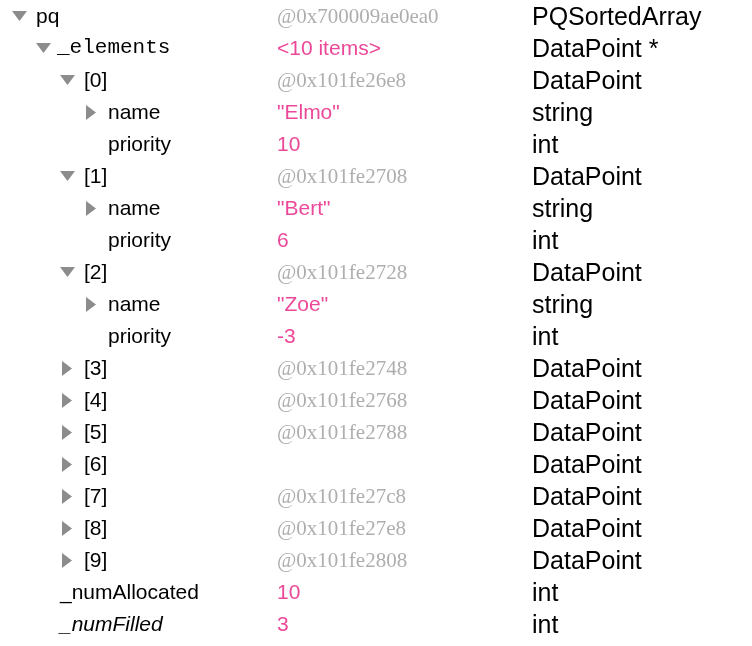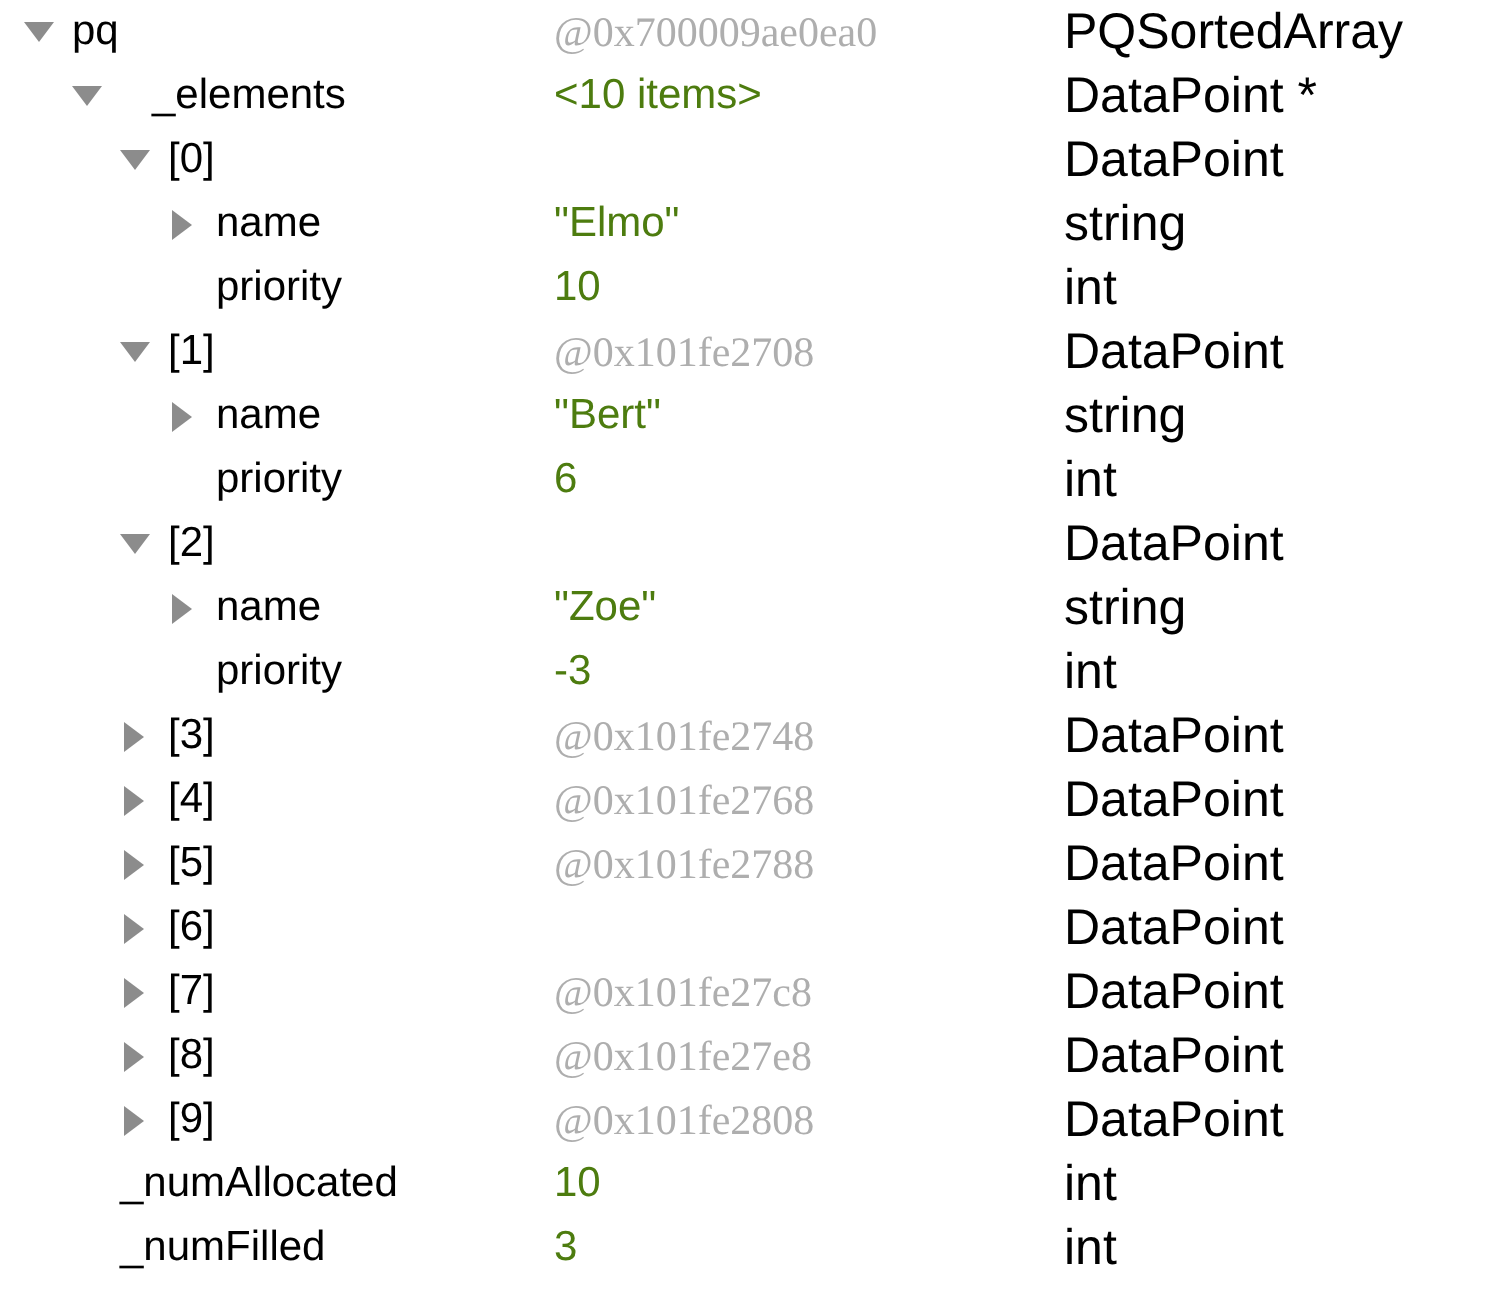--- a/index.html
+++ b/index.html
@@ -42,21 +42,21 @@
     top: 0;
     font-size: 21px;
     color: #000000;
   }
   .value {
     position: absolute;
     left: 277px;
     top: 0;
     font-size: 21px;
   }
-  .value.red  { color: #4d7c0f; }
+  .value.red  { color: #ec4899; }
   .value.gray { color: #aeaeae; font-family: Liberation Serif, serif; }
   .type {
     position: absolute;
     left: 532px;
     top: 0;
     font-size: 25px;
     color: #000000;
   }
 </style>
 </head>
@@ -72,31 +72,32 @@
       <span class="name" style="left: 36px;">pq</span>
       <span class="value gray">@0x700009ae0ea0</span>
       <span class="type">PQSortedArray</span>
     </div>
     <div class="row">
       <span class="twisty" style="left: 34px;">
         <svg width="15" height="10" viewBox="0 0 15 10" aria-hidden="true">
           <polygon class="tri" points="0,0 15,0 7.5,10"></polygon>
         </svg>
       </span>
-      <span class="name" style="left: 76px;">_elements</span>
+      <span class="name" style="left: 57px; font-family: Liberation Mono, monospace;">_elements</span>
       <span class="value red">&lt;10 items&gt;</span>
       <span class="type">DataPoint *</span>
     </div>
     <div class="row">
       <span class="twisty" style="left: 58px;">
         <svg width="15" height="10" viewBox="0 0 15 10" aria-hidden="true">
           <polygon class="tri" points="0,0 15,0 7.5,10"></polygon>
         </svg>
       </span>
       <span class="name" style="left: 84px;">[0]</span>
+      <span class="value gray">@0x101fe26e8</span>
       <span class="type">DataPoint</span>
     </div>
     <div class="row">
       <span class="twisty" style="left: 82px;">
         <svg width="10" height="15" viewBox="0 0 10 15" aria-hidden="true">
           <polygon class="tri" points="0,0 10,7.5 0,15"></polygon>
         </svg>
       </span>
       <span class="name" style="left: 108px;">name</span>
       <span class="value red">"Elmo"</span>
@@ -132,20 +133,21 @@
       <span class="value red">6</span>
       <span class="type">int</span>
     </div>
     <div class="row">
       <span class="twisty" style="left: 58px;">
         <svg width="15" height="10" viewBox="0 0 15 10" aria-hidden="true">
           <polygon class="tri" points="0,0 15,0 7.5,10"></polygon>
         </svg>
       </span>
       <span class="name" style="left: 84px;">[2]</span>
+      <span class="value gray">@0x101fe2728</span>
       <span class="type">DataPoint</span>
     </div>
     <div class="row">
       <span class="twisty" style="left: 82px;">
         <svg width="10" height="15" viewBox="0 0 10 15" aria-hidden="true">
           <polygon class="tri" points="0,0 10,7.5 0,15"></polygon>
         </svg>
       </span>
       <span class="name" style="left: 108px;">name</span>
       <span class="value red">"Zoe"</span>
@@ -224,17 +226,17 @@
       <span class="name" style="left: 84px;">[9]</span>
       <span class="value gray">@0x101fe2808</span>
       <span class="type">DataPoint</span>
     </div>
     <div class="row">
       <span class="name" style="left: 60px;">_numAllocated</span>
       <span class="value red">10</span>
       <span class="type">int</span>
     </div>
     <div class="row">
-      <span class="name" style="left: 60px;">_numFilled</span>
+      <span class="name" style="left: 60px; font-style: italic;">_numFilled</span>
       <span class="value red">3</span>
       <span class="type">int</span>
     </div>
   </div>
 
 </body></html>

